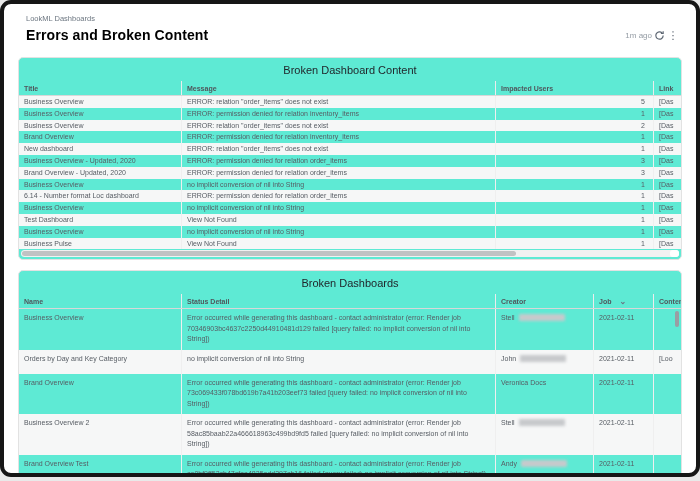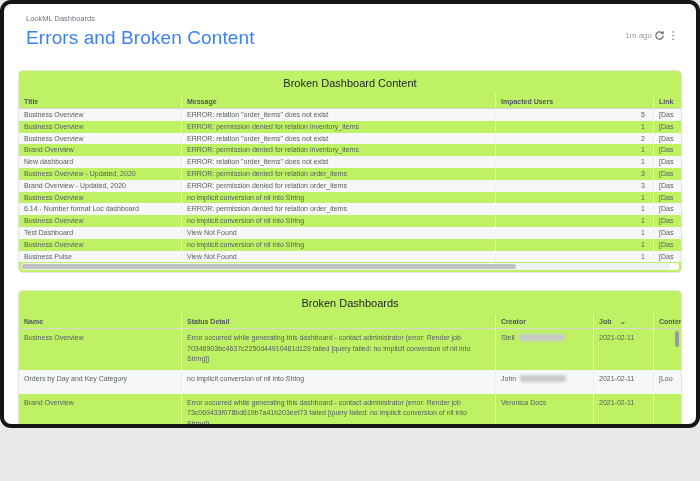--- a/index.html
+++ b/index.html
@@ -1,27 +1,27 @@
 <!DOCTYPE html>
 <html><head>
 <meta charset="utf-8">
 <style>
   html,body{margin:0;padding:0;background:#e9e9e9;font-family:"Liberation Sans",sans-serif;}
-  .frame{position:relative;width:700px;height:428px;box-sizing:border-box;background:#fff;
+  .frame{position:relative;width:700px;height:477px;box-sizing:border-box;background:#fff;
          border:4px solid #161616;border-radius:11px;overflow:hidden;}
   
   .topbar{position:relative;padding:10px 16px 4px 22px;}
   .breadcrumb{font-size:7.5px;color:#6c7680;margin-bottom:4px;cursor:pointer;}
-  .page-title{font-size:19px;font-weight:400;color:#3b82f6;letter-spacing:.1px;}
+  .page-title{font-size:14px;font-weight:700;color:#000000;letter-spacing:.1px;}
   .topbar-right{position:absolute;right:16px;top:24px;display:flex;align-items:center;}
   .ago{font-size:8px;color:#949ca4;}
   .icon-btn{display:flex;align-items:center;justify-content:center;width:14px;height:14px;cursor:pointer;color:#5f6874;}
   .kebab{font-size:11px;line-height:11px;color:#5f6874;}
   
-  .card{margin:17px 14px 10px 14px;border:1px solid #e2e2e2;border-radius:5px;background:#bef264;overflow:hidden;}
+  .card{margin:10px 14px 10px 14px;border:1px solid #e2e2e2;border-radius:5px;background:#5eead4;overflow:hidden;}
   .card-title{text-align:center;font-size:11px;color:#21272c;padding:6px 0 5px;}
   .thead{display:grid;border-bottom:1px solid #d8d8d8;}
   .t1-cols{grid-template-columns:162px 314px 158px 1fr;}
   .t2-cols{grid-template-columns:162px 314px 98px 60px 1fr;}
   .th{font-size:7px;font-weight:700;color:#50565c;padding:4px 5px 3px;white-space:nowrap;overflow:hidden;
       border-left:1px solid #ececec;display:flex;align-items:center;gap:8px;cursor:pointer;}
   .th:first-child{border-left:none;}
   .sort-arrow{font-size:8px;color:#6b7280;line-height:6px;}
   .tbody{position:relative;}
   .trow{display:grid;}

